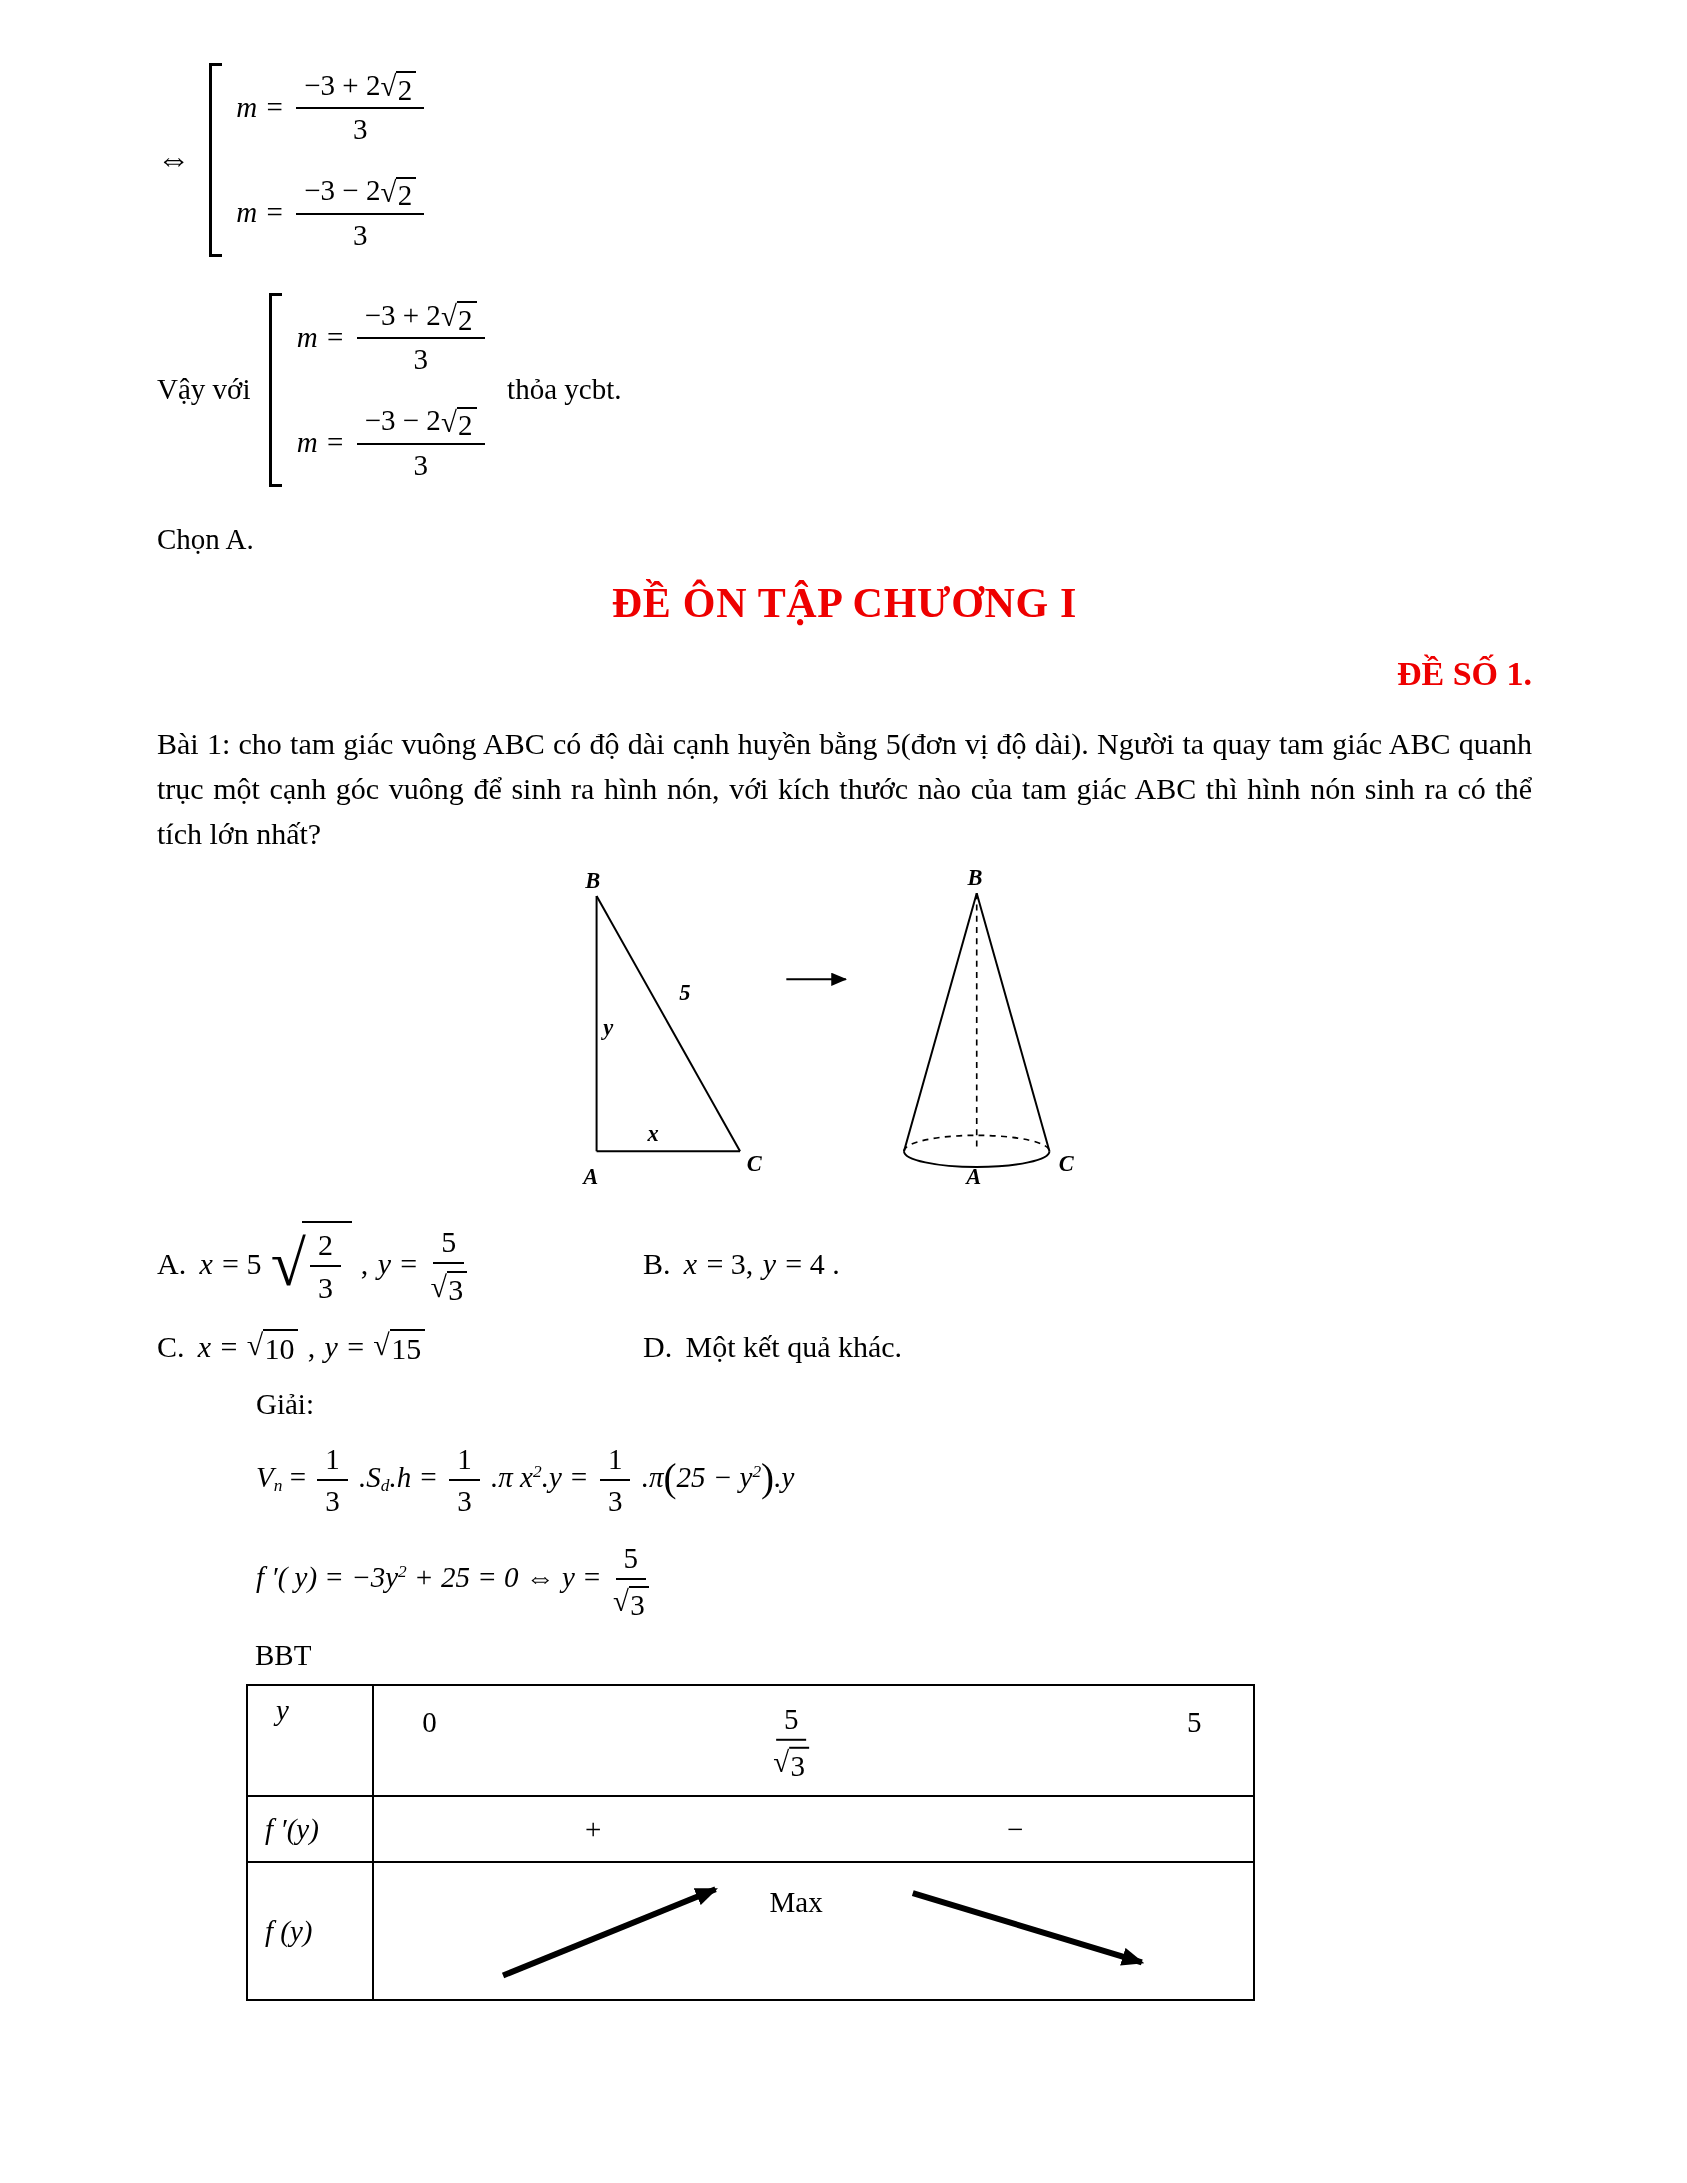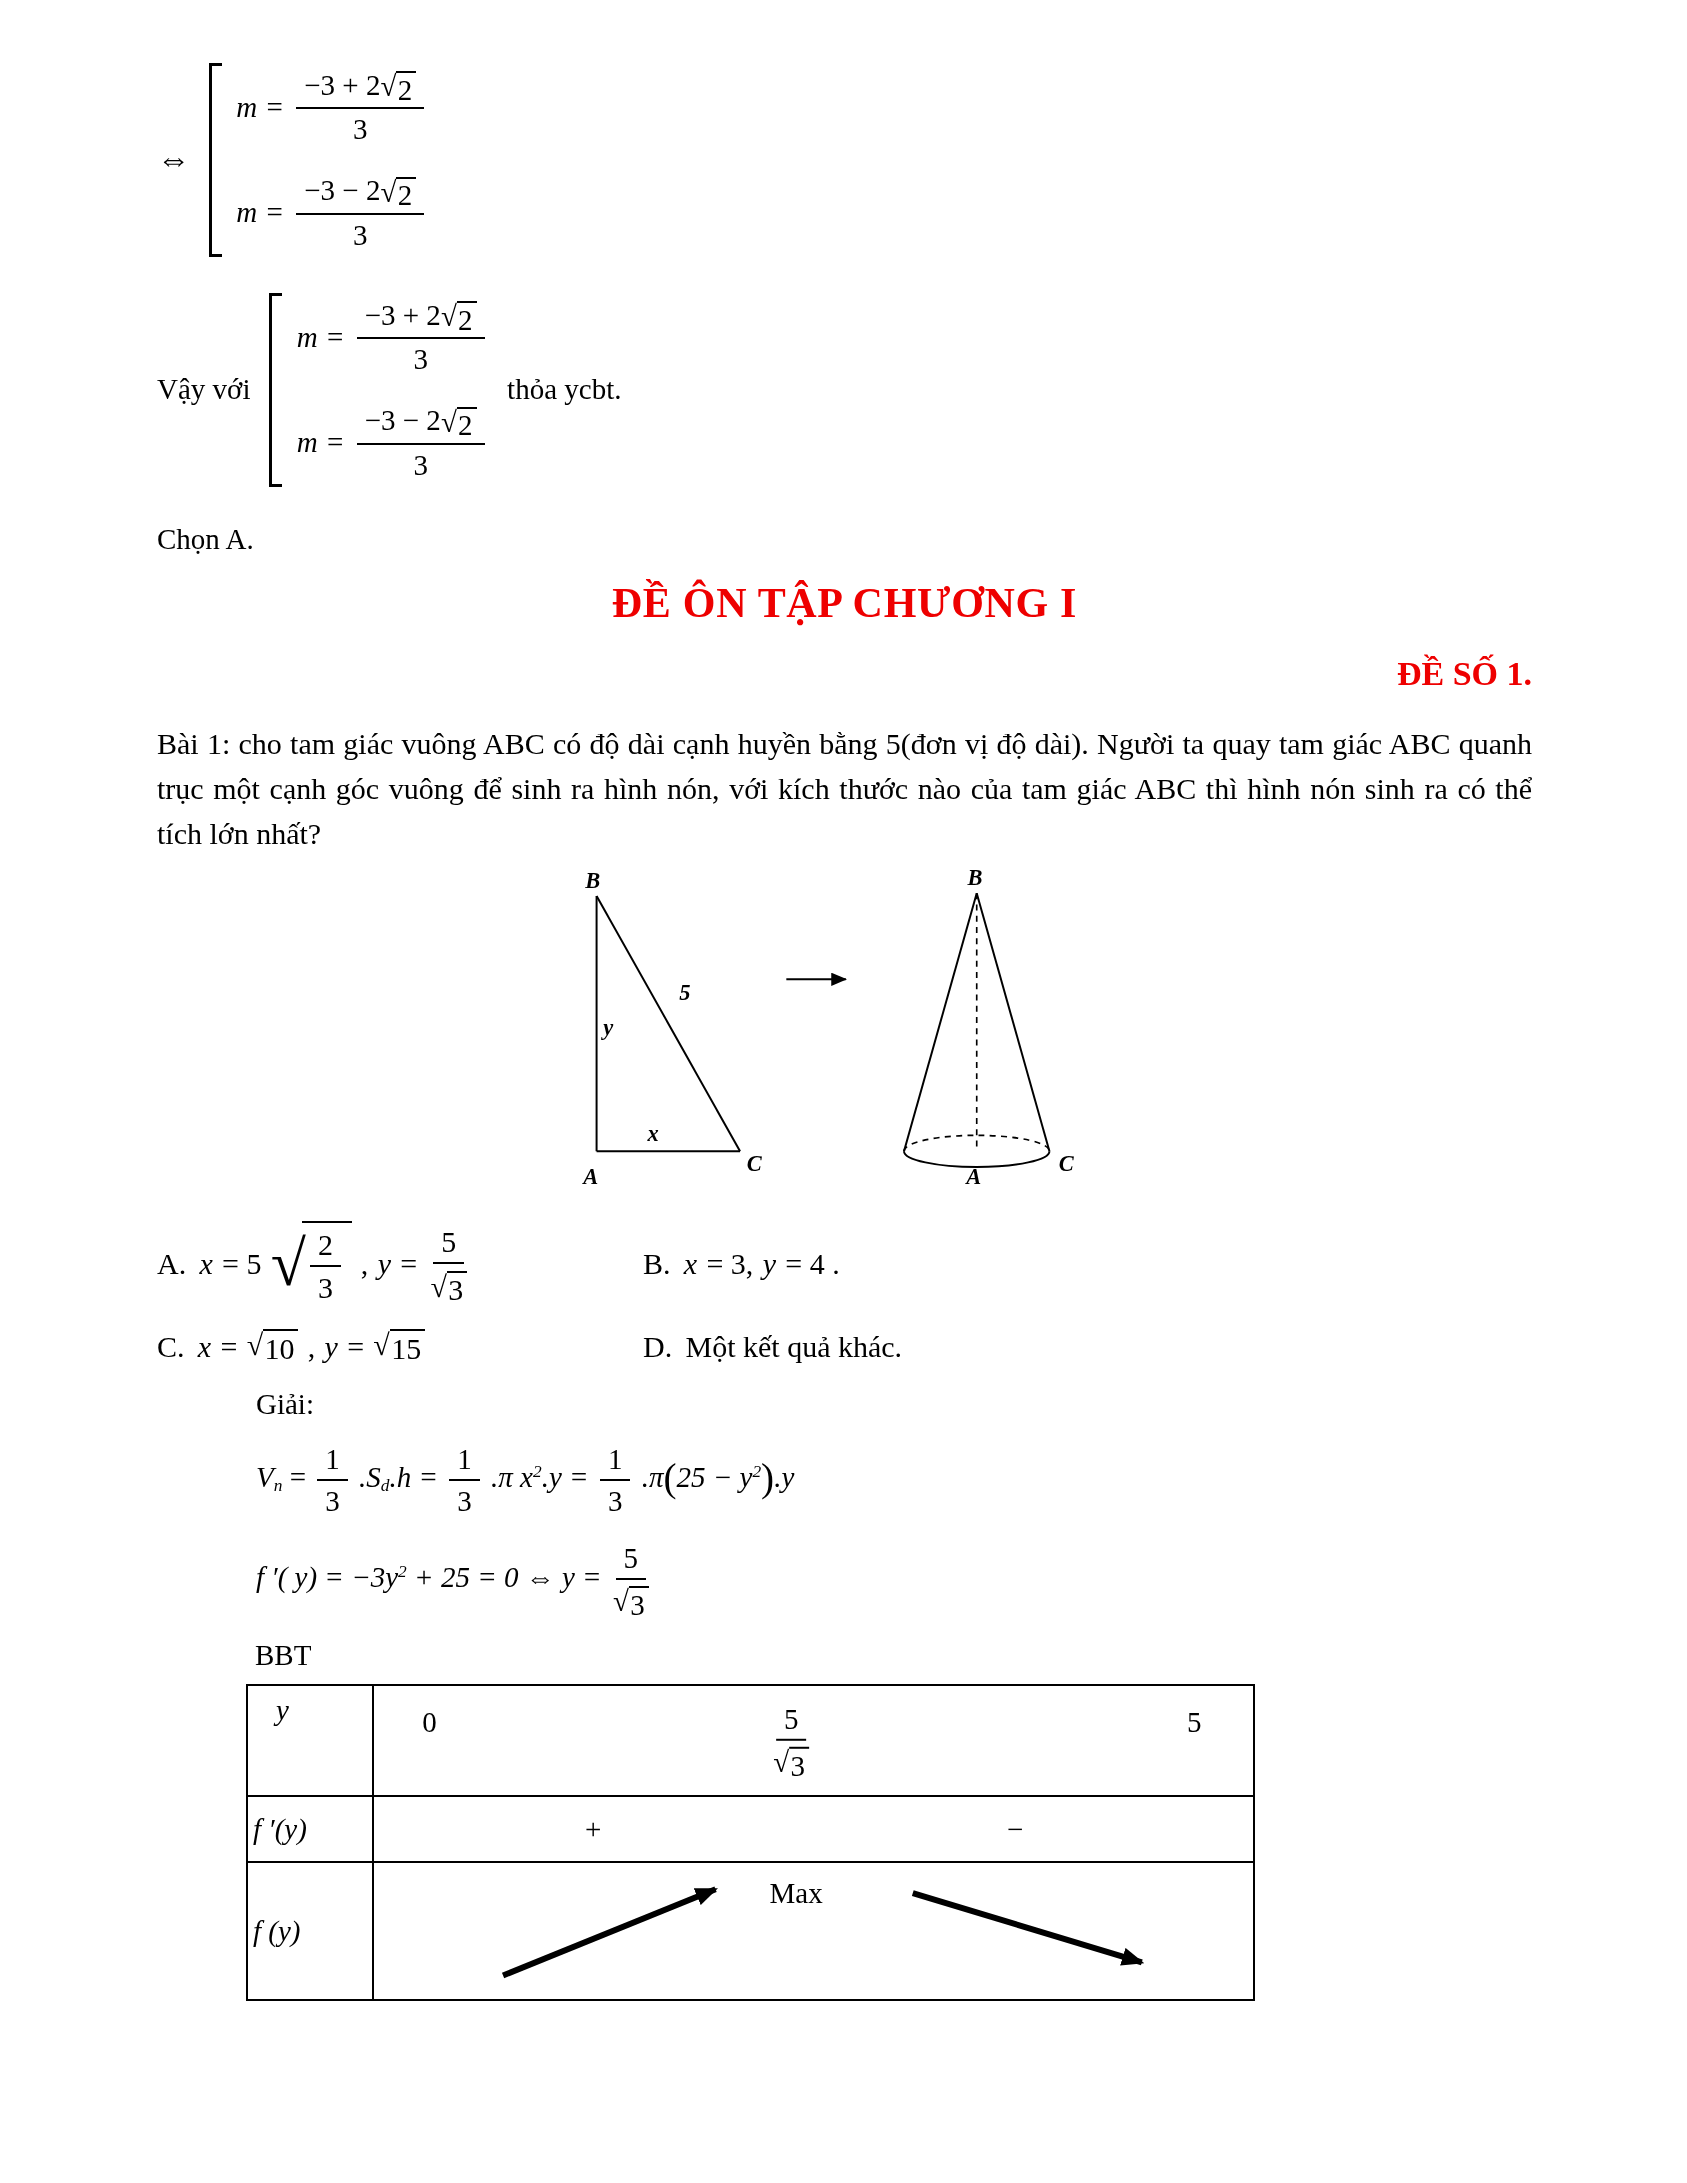--- a/index.html
+++ b/index.html
@@ -55,21 +55,21 @@
 
   
   .giai { margin:24px 0 0 99px; }
   .mline { margin:20px 0 0 99px; white-space:nowrap; }
 
   
   .bbt-heading { margin:19px 0 0 98px; }
   .bbt { margin:12px 0 0 89px; width:1009px; border:2.6px solid #000; }
   .bbt-row { display:grid; grid-template-columns:126px 1fr; }
   .bbt-row + .bbt-row { border-top:2px solid #000; }
-  .bbt-label { border-right:2px solid #000; font-style:italic; display:flex; align-items:center; padding-left:5px; }
+  .bbt-label { border-right:2px solid #000; font-style:italic; display:flex; align-items:center; padding-left:17px; }
   .row-y { height:109px; }
   .row-y .bbt-label { align-items:flex-start; padding-top:8px; padding-left:28px; }
   .row-fp { height:66px; }
   .row-f { height:138px; }
   .bbt-content { position:relative; }
   .pos { position:absolute; }
   .bbt-arrows { position:absolute; left:0; top:0; width:100%; height:100%; }
 </style>
 </head>
 <body>
@@ -293,21 +293,21 @@
     <div class="bbt-row row-fp">
       <div class="bbt-label">f ′(y)</div>
       <div class="bbt-content">
         <span class="pos" style="left:24%; top:50%; transform:translateY(-50%);">+</span>
         <span class="pos" style="left:72%; top:50%; transform:translateY(-50%);">−</span>
       </div>
     </div>
     <div class="bbt-row row-f">
       <div class="bbt-label">f (y)</div>
       <div class="bbt-content">
-        <span class="pos" style="left:45%; top:14px;">Max</span>
+        <span class="pos" style="left:45%; top:23px;">Max</span>
         <svg class="bbt-arrows" viewBox="0 0 1328 208" preserveAspectRatio="none">
           <defs>
             <marker id="bbtAh" markerUnits="userSpaceOnUse" markerWidth="34" markerHeight="28" refX="30" refY="14" orient="auto">
               <path d="M0,0 L34,14 L0,28 Z" fill="#000"></path>
             </marker>
           </defs>
           <line x1="195" y1="172" x2="516" y2="40" stroke="#000" stroke-width="9" marker-end="url(#bbtAh)"></line>
           <line x1="814" y1="46" x2="1160" y2="152" stroke="#000" stroke-width="9" marker-end="url(#bbtAh)"></line>
         </svg>
       </div>

